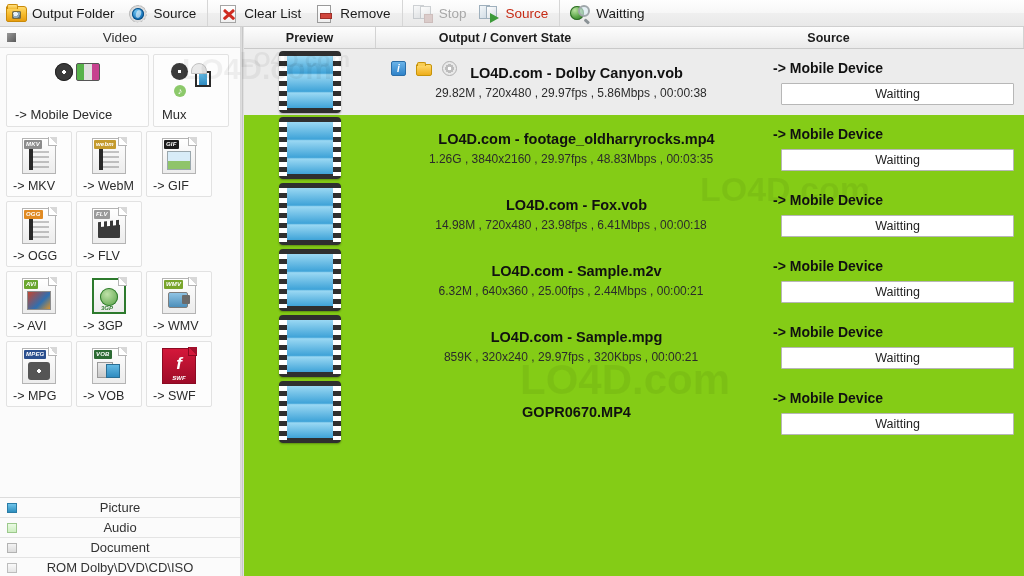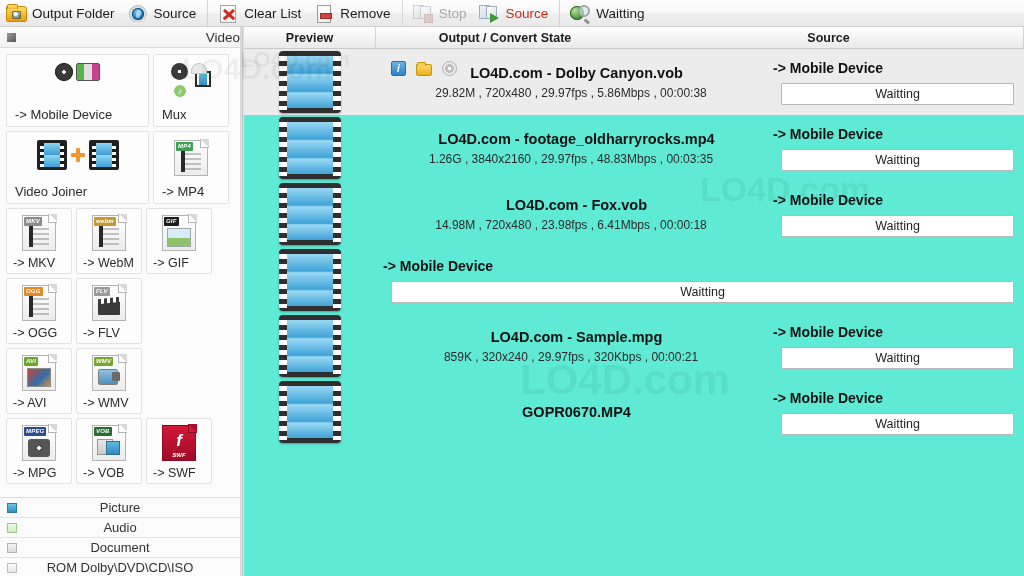--- a/index.html
+++ b/index.html
@@ -132,21 +132,21 @@
   .side-hdr {
     height:21px; background: linear-gradient(to bottom,#fdfdfd,#f2f2f2);
     border-bottom:1px solid #dcdcdc;
     display:flex; align-items:center; position:relative;
   }
   .side-hdr .hico {
     width:9px; height:9px; margin-left:7px;
     background:linear-gradient(135deg,#9a9a9a,#595959); flex:none;
   }
   .side-hdr .htxt {
-    position:absolute; left:0; right:0; text-align:right;
+    position:absolute; left:0; right:0; text-align:center;
     font-size:13.5px; color:#333;
   }
   #grid {
     position:absolute; left:0; right:0; top:21px; bottom:79px;
     background:#fbfbfb; overflow:hidden;
     padding:6px 4px 0 6px;
   }
   .grow { display:flex; gap:4px; margin-bottom:4px; }
   .cell {
     background:#fdfdfd; border:1px solid #e2e2e2; border-radius:2px;
@@ -231,21 +231,21 @@
   .sico.document { background:linear-gradient(to bottom,#f3f3f3,#dcdcdc); border:1px solid #b3b3b3; }
   .sico.rom { background:linear-gradient(to bottom,#fafafa,#e6e6e6); border:1px solid #bdbdbd; }
 
   
   #splitter {
     position:absolute; left:241px; top:27px; width:3px; height:549px;
     background: linear-gradient(to right,#e8e8e8,#c7c7c7,#ededed);
   }
 
   
-  #tablearea { position:absolute; left:244px; top:27px; right:0; bottom:0; background:#5eead4; }
+  #tablearea { position:absolute; left:244px; top:27px; right:0; bottom:0; background:#84cc16; }
   #thead {
     height:22px; display:flex;
     background: linear-gradient(to bottom,#fdfdfd 0%,#f4f4f4 50%,#eaeaea 100%);
     border-bottom:1px solid #c9c9c9;
   }
   #thead .th {
     display:flex; align-items:center; justify-content:center;
     font-size:12.5px; font-weight:bold; color:#1c1c1c;
     border-right:1px solid #d3d3d3; height:100%;
   }
@@ -411,43 +411,20 @@
               <i style="position:absolute;left:0;top:0;width:17px;height:17px;border-radius:50%;background:radial-gradient(circle at 50% 50%,#fff 0 14%,#3a3a3a 16% 100%)"></i>
               <i style="position:absolute;left:3px;bottom:0;width:12px;height:12px;border-radius:50%;background:#8cc96a;color:#fff;font-size:9px;text-align:center;line-height:12px">♪</i>
               <i style="position:absolute;right:0;top:8px;width:16px;height:16px;background:linear-gradient(to bottom,#63b9e3,#2f8bc0);border:2px solid #2a2a2a;box-shadow:inset 2px 0 0 #fff,inset -2px 0 0 #fff"></i>
               <i style="position:absolute;right:4px;top:0;width:16px;height:11px;border-radius:8px 8px 0 0;background:#e9e9e9;border:1px solid #c2c2c2"></i>
             </span>
           </span>
           <span class="clbl">Mux</span>
         </div>
       </div>
       <div class="grow">
-        <div class="cell w2">
-          <span class="cico" style="top:8px">
-            <span style="display:flex;align-items:center;gap:4px">
-              <i class="strip"></i>
-              <i class="plus"></i>
-              <i class="strip"></i>
-            </span>
-          </span>
-          <span class="clbl">Video Joiner</span>
-        </div>
-        <div class="cell w1">
-          <span class="cico" style="top:8px">
-            <span class="fdoc">
-              <i class="sheet"></i>
-              <i class="fold"></i>
-              <i class="tag" style="background:#3f9f54">MP4</i>
-              <i class="body"><i class="film-mini"></i></i>
-            </span>
-          </span>
-          <span class="clbl">-&gt; MP4</span>
-        </div>
-      </div>
-      <div class="grow">
         <div class="cell sq">
           <span class="cico" style="top:6px">
             <span class="fdoc">
               <i class="sheet"></i>
               <i class="fold"></i>
               <i class="tag" style="background:#8c8c8c">MKV</i>
               <i class="body"><i class="film-mini"></i></i>
             </span>
           </span>
           <span class="clbl">-&gt; MKV</span>
@@ -504,20 +481,31 @@
         <div class="cell sq">
           <span class="cico" style="top:6px">
             <span class="fdoc">
               <i class="sheet"></i>
               <i class="fold"></i>
               <i class="tag" style="background:#6aa62f">AVI</i>
               <i style="position:absolute;left:5px;top:13px;width:24px;height:19px;background:linear-gradient(135deg,#c4452f,#2f6fb0 60%,#d8932c);border:1px solid #8c8c8c"></i>
             </span>
           </span>
           <span class="clbl">-&gt; AVI</span>
+        </div>
+        <div class="cell sq">
+          <span class="cico" style="top:6px">
+            <span class="fdoc">
+              <i class="sheet" style="border-color:#2d7a2d;border-width:2px"></i>
+              <i class="fold"></i>
+              <i style="position:absolute;left:8px;top:10px;width:18px;height:18px;border-radius:50%;background:radial-gradient(circle at 40% 35%,#bfe2a8,#4f9b3e);box-shadow:inset 0 0 0 1px #2d7a2d"></i>
+              <i style="position:absolute;left:9px;bottom:3px;font-size:6px;color:#2d7a2d;font-weight:bold">3GP</i>
+            </span>
+          </span>
+          <span class="clbl">-&gt; 3GP</span>
         </div>
         <div class="cell sq">
           <span class="cico" style="top:6px">
             <span class="fdoc">
               <i class="sheet"></i>
               <i class="fold"></i>
               <i class="tag" style="background:#79a52c">WMV</i>
               <i style="position:absolute;left:6px;top:14px;width:20px;height:16px;background:linear-gradient(to bottom,#8fc3e4,#4d8fba);border:1px solid #7d7d7d;border-radius:2px"></i>
               <i style="position:absolute;left:20px;top:17px;width:8px;height:9px;background:#6b6b6b;border-radius:1px"></i>
             </span>
@@ -633,20 +621,24 @@
         </div>
         <div class="c-out">
           <span class="out-title">-&gt; Mobile Device</span>
           <span class="state-box">Waitting</span>
         </div>
       </div>
       <div class="trow">
         <div class="c-prev">
           <span class="thumb"></span>
         </div>
+        <div class="c-src">
+          <span class="src-title">LO4D.com - Sample.m2v</span>
+          <span class="src-meta">6.32M , 640x360 , 25.00fps , 2.44Mbps , 00:00:21</span>
+        </div>
         <div class="c-out">
           <span class="out-title">-&gt; Mobile Device</span>
           <span class="state-box">Waitting</span>
         </div>
       </div>
       <div class="trow">
         <div class="c-prev">
           <span class="thumb"></span>
         </div>
         <div class="c-src">

